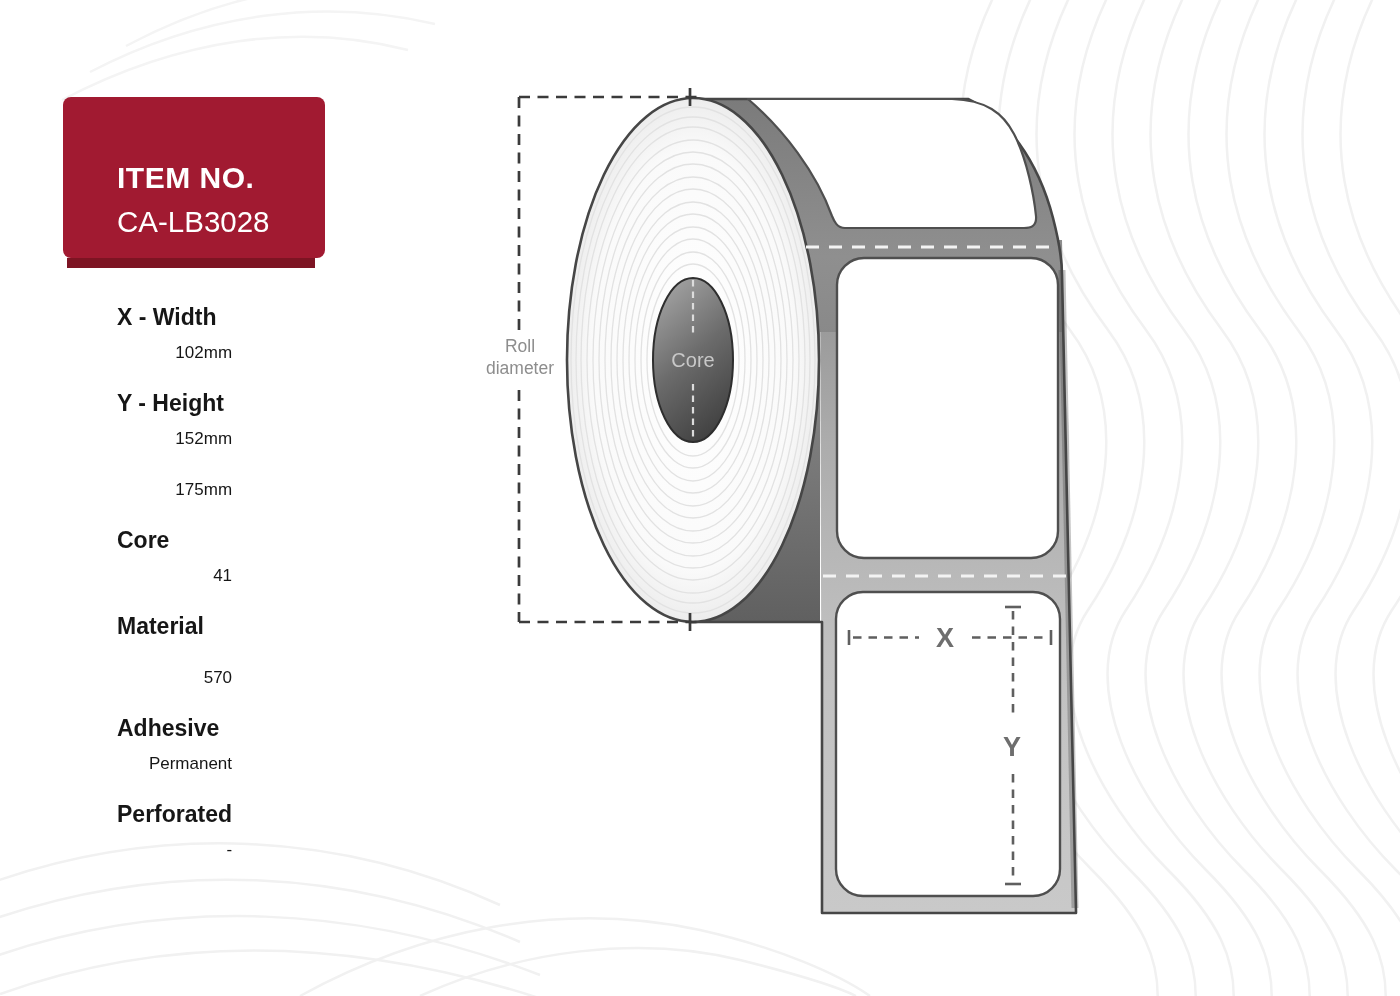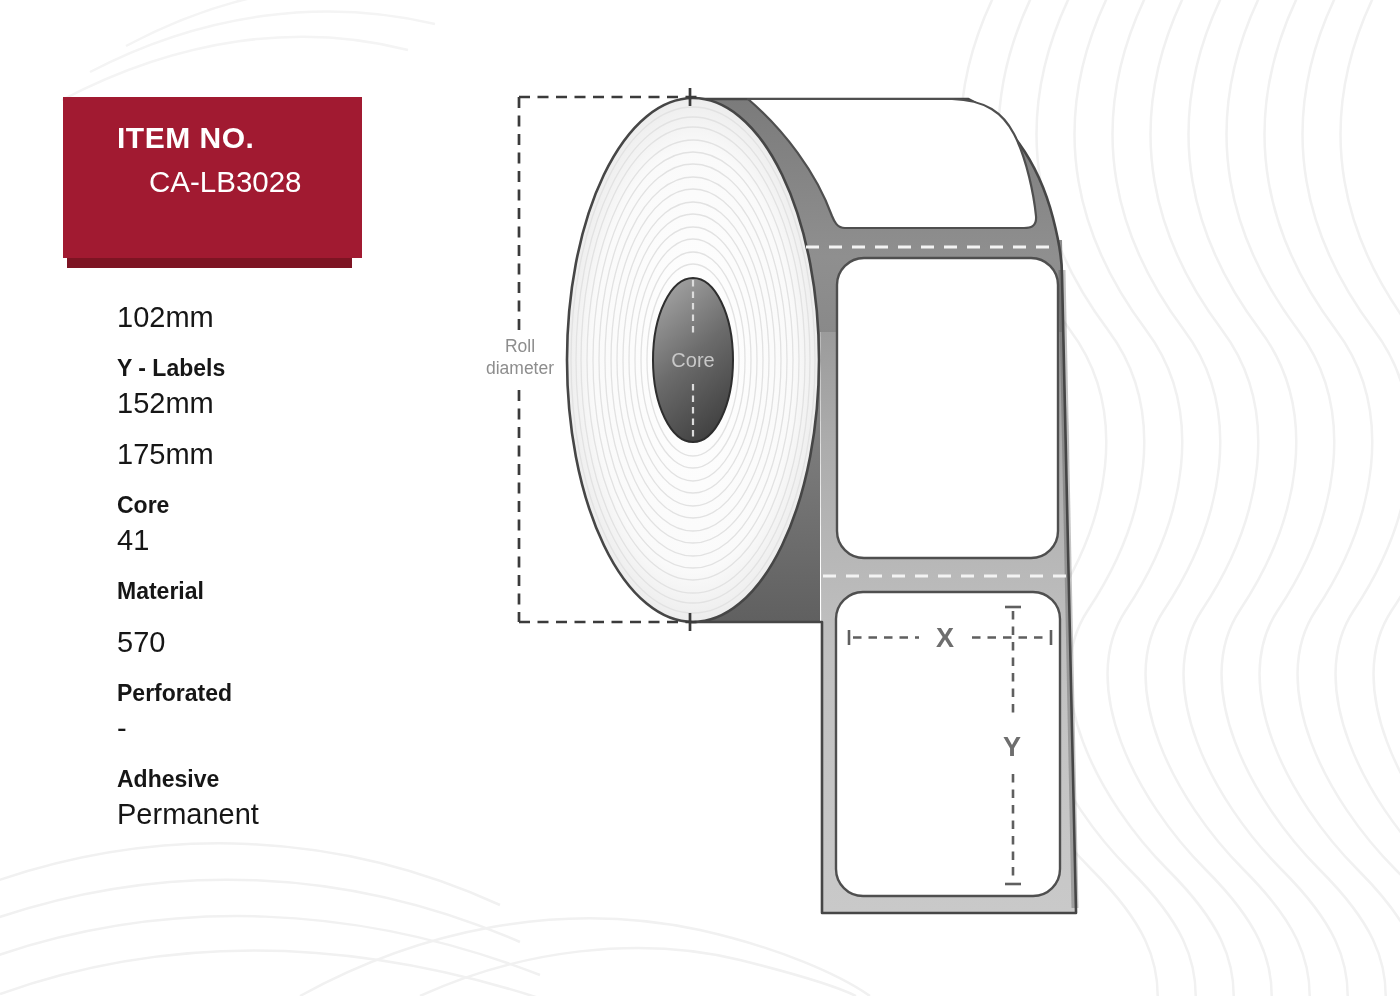--- a/index.html
+++ b/index.html
@@ -6,36 +6,36 @@
   body{
     width:1400px;height:996px;position:relative;overflow:hidden;
     background:#ffffff;
     font-family:"Liberation Sans", sans-serif;
   }
   .stage{position:absolute;inset:0;width:1400px;height:996px;}
   svg.bgdiag{position:absolute;left:0;top:0;}
 
   
   .badge{
-    position:absolute;left:63px;top:97px;width:299px;height:161px;
+    position:absolute;left:63px;top:97px;width:262px;height:161px;
     background:#A11A31;color:#ffffff;box-sizing:border-box;
-    padding:24px 0 0 54px;z-index:3;
+    padding:64px 0 0 54px;z-index:3;border-radius:8px;
   }
   .badge::after{
     content:"";position:absolute;left:4px;right:10px;bottom:-10px;height:10px;
     background:#7D1423;
   }
   .badge .title{font-size:30px;font-weight:bold;line-height:34px;letter-spacing:.5px;}
-  .badge .itemno{font-size:29.5px;font-weight:normal;line-height:32px;margin-top:11px;margin-left:32px;}
+  .badge .itemno{font-size:29.5px;font-weight:normal;line-height:32px;margin-top:11px;}
 
   
   .specs{position:absolute;left:117px;top:300px;z-index:3;color:#161616;}
   .spec-group{margin-bottom:16px;}
   .spec-label{font-size:23px;font-weight:bold;line-height:35px;}
-  .spec-value{font-size:29px;font-weight:normal;line-height:35px;}
+  .spec-value{font-size:17px;font-weight:normal;line-height:35px;text-align:right;}
 
   text{font-family:"Liberation Sans", sans-serif;}
 </style>
 </head>
 <body>
 
 <div class="stage">
 
   <svg class="bgdiag" width="1400" height="996" viewBox="0 0 1400 996">
     <defs>
@@ -162,42 +162,43 @@
     <text x="520" y="374" text-anchor="middle" font-size="17.5" fill="#8d8d8d">diameter</text>
   </svg>
 
   <div class="badge">
     <div class="title">ITEM NO.</div>
     <div class="itemno">CA-LB3028</div>
   </div>
 
   <div class="specs">
     <div class="spec-group">
+      <div class="spec-label">X - Width</div>
       <div class="spec-value">102mm</div>
     </div>
     <div class="spec-group">
-      <div class="spec-label">Y - Labels</div>
+      <div class="spec-label">Y - Height</div>
       <div class="spec-value">152mm</div>
     </div>
     <div class="spec-group">
       <div class="spec-value">175mm</div>
     </div>
     <div class="spec-group">
       <div class="spec-label">Core</div>
       <div class="spec-value">41</div>
     </div>
     <div class="spec-group">
       <div class="spec-label">Material</div>
     </div>
     <div class="spec-group">
       <div class="spec-value">570</div>
     </div>
     <div class="spec-group">
+      <div class="spec-label">Adhesive</div>
+      <div class="spec-value">Permanent</div>
+    </div>
+    <div class="spec-group">
       <div class="spec-label">Perforated</div>
       <div class="spec-value">-</div>
     </div>
-    <div class="spec-group">
-      <div class="spec-label">Adhesive</div>
-      <div class="spec-value">Permanent</div>
-    </div>
   </div>
 
 </div>
 
 </body></html>

